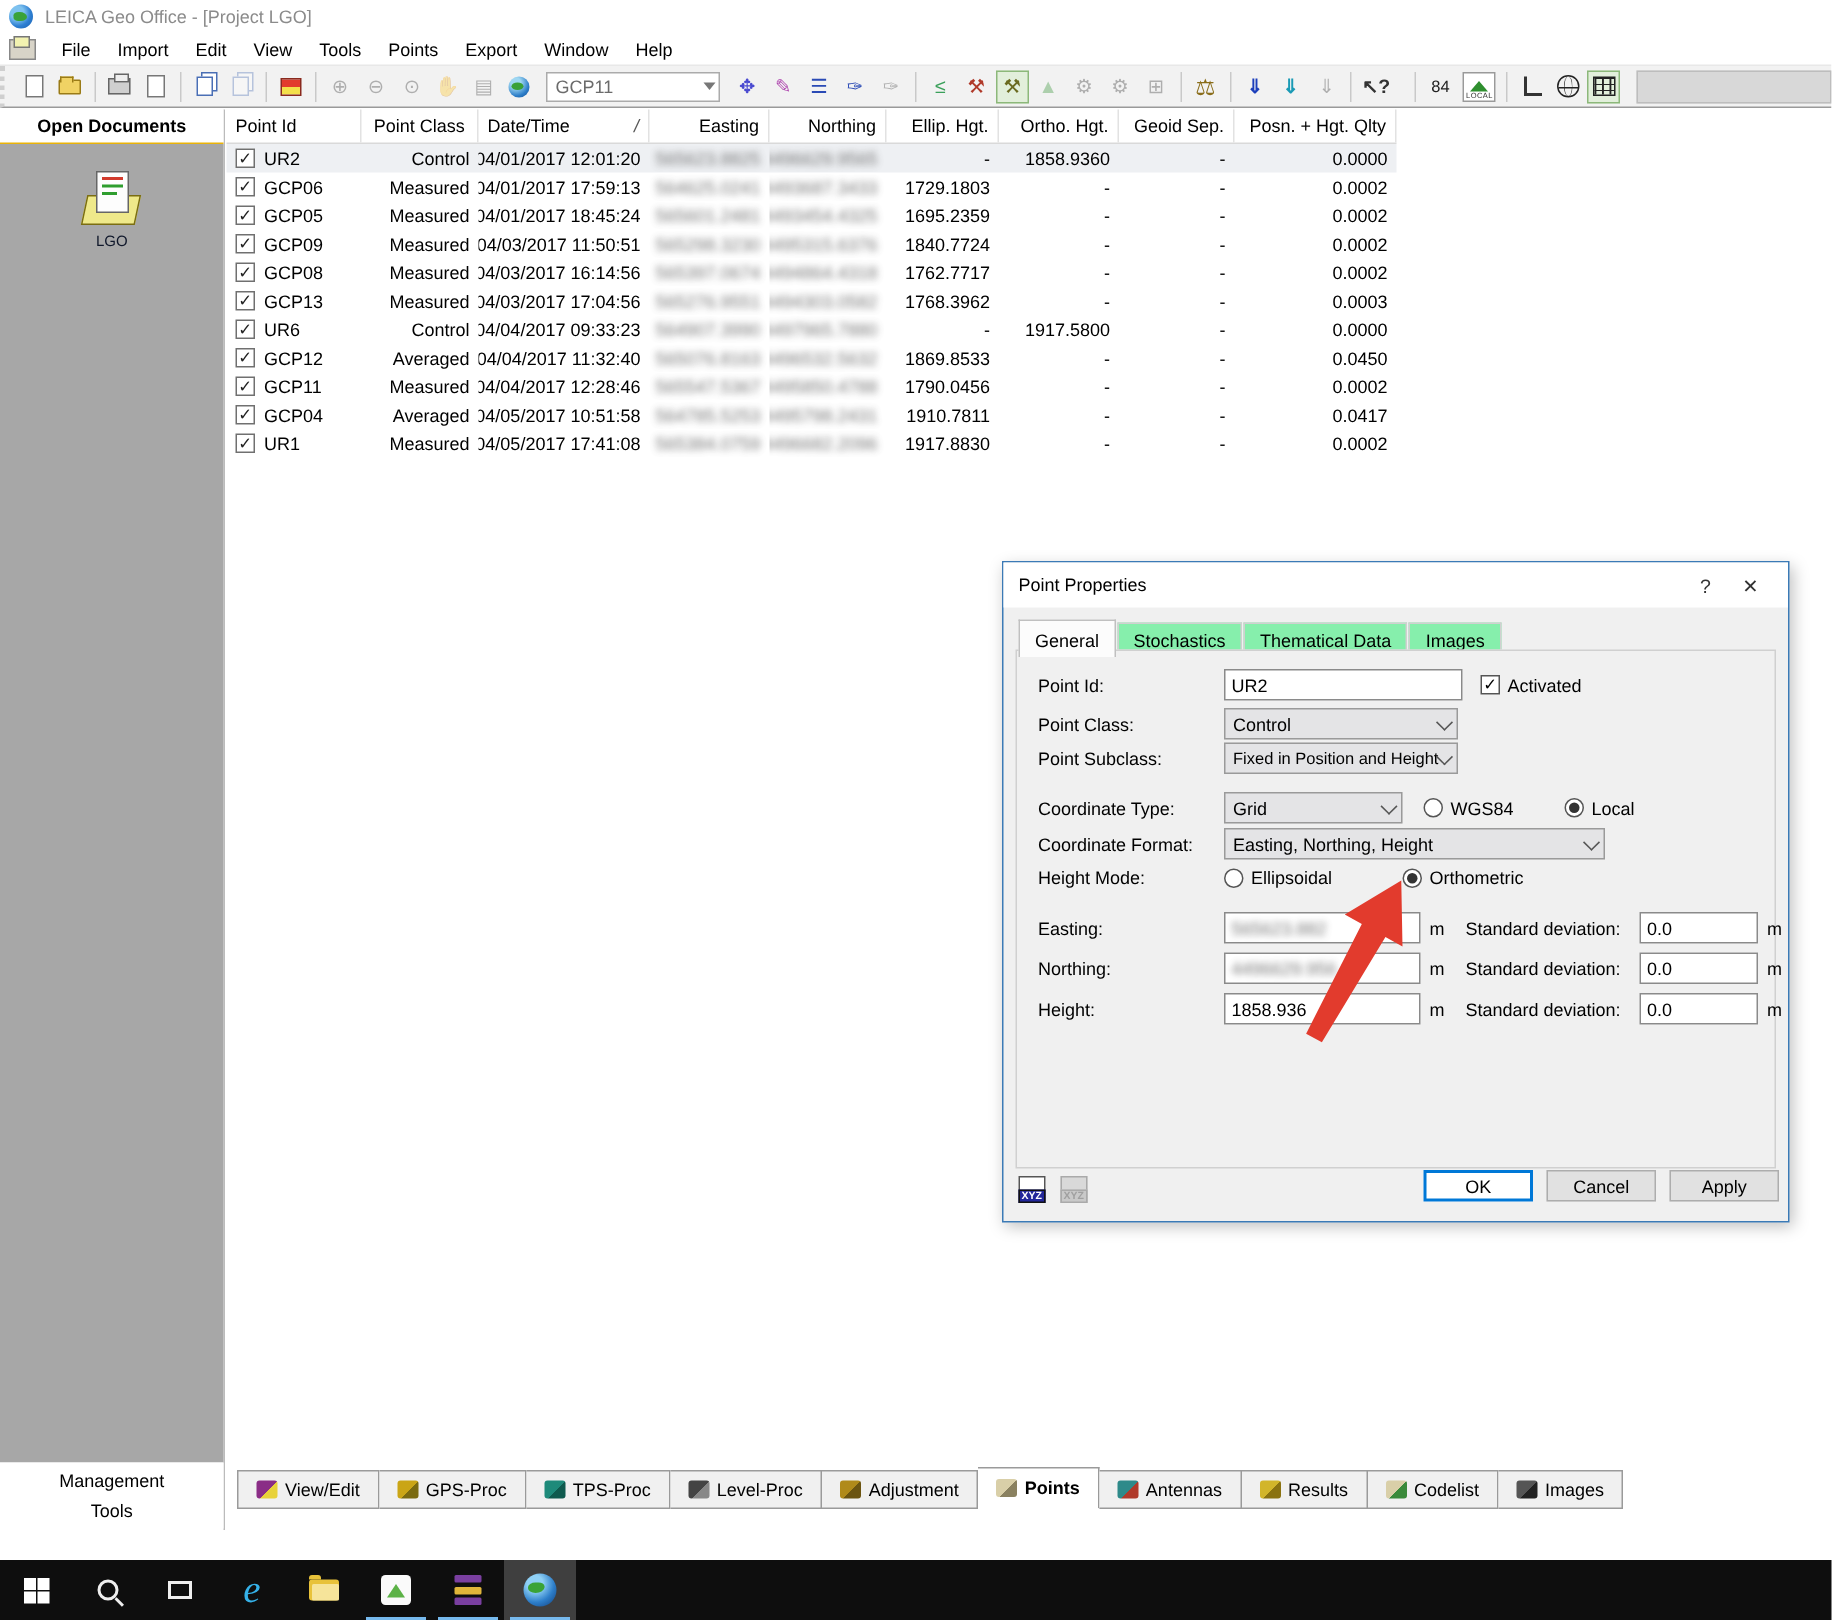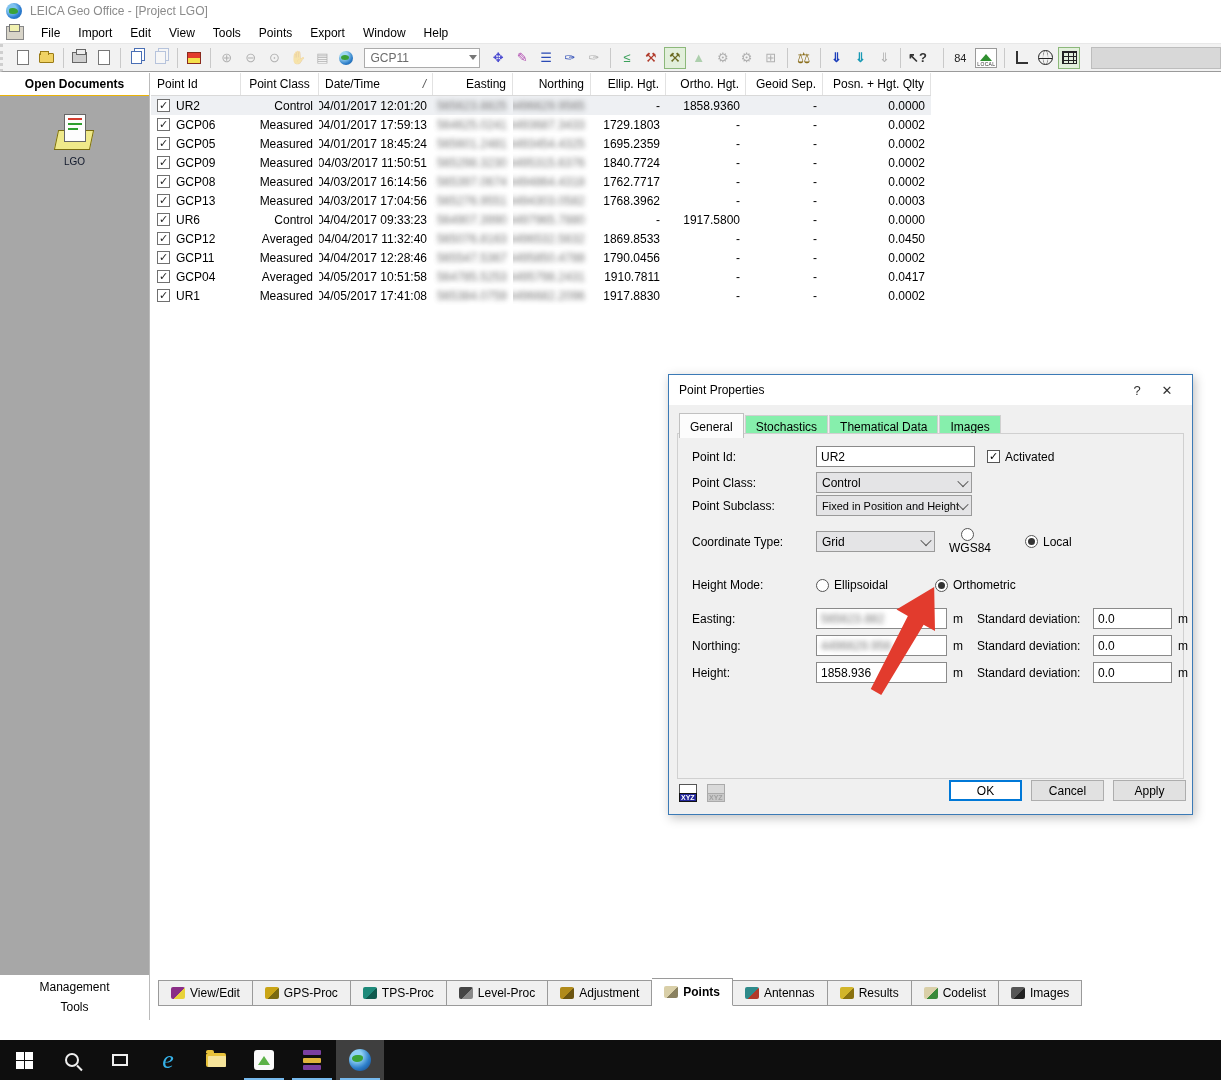--- a/index.html
+++ b/index.html
@@ -731,30 +731,37 @@
           <span class="chev"></span>
       </span>
     </div>
 
     <div class="frow" style="left:14px; top:94px;">
       <span class="flabel">Coordinate Type:</span>
       <span class="dd" style="width:119px; margin-left:8px;">
         <span>Grid</span>
           <span class="chev"></span>
       </span>
-      <span style="margin-left:14px; display:flex; align-items:center;flex-direction:column;">
+      <span style="margin-left:14px; display:flex; align-items:center;">
         <span class="radio"></span>
         <span>WGS84</span>
       </span>
       <span style="margin-left:34px; display:flex; align-items:center;">
         <span class="radio on"></span>
         <span>Local</span>
       </span>
     </div>
 
+    <div class="frow" style="left:14px; top:118px;">
+      <span class="flabel">Coordinate Format:</span>
+      <span class="dd" style="width:254px; margin-left:8px;">
+        <span>Easting, Northing, Height</span>
+          <span class="chev"></span>
+      </span>
+    </div>
 
     <div class="frow" style="left:14px; top:144px;">
       <span class="flabel">Height Mode:</span>
       <span style="margin-left:8px; display:flex; align-items:center;">
         <span class="radio"></span>
         <span>Ellipsoidal</span>
       </span>
       <span style="margin-left:47px; display:flex; align-items:center;">
         <span class="radio on"></span>
         <span>Orthometric</span>

